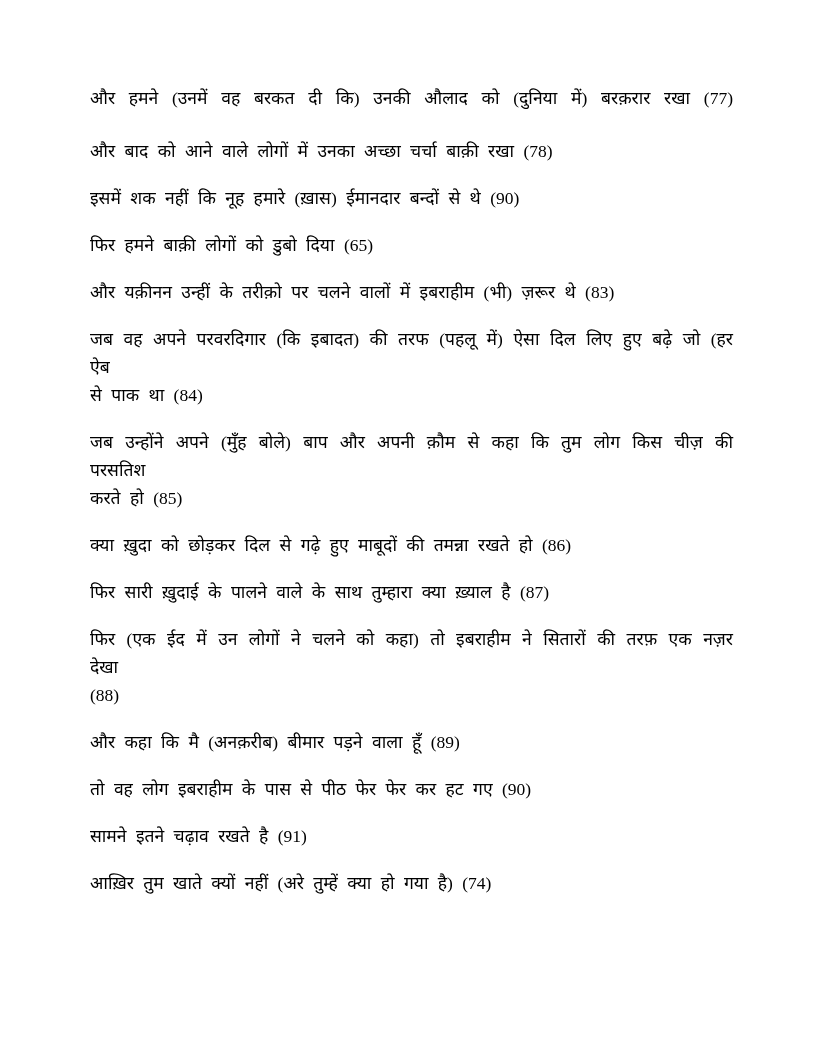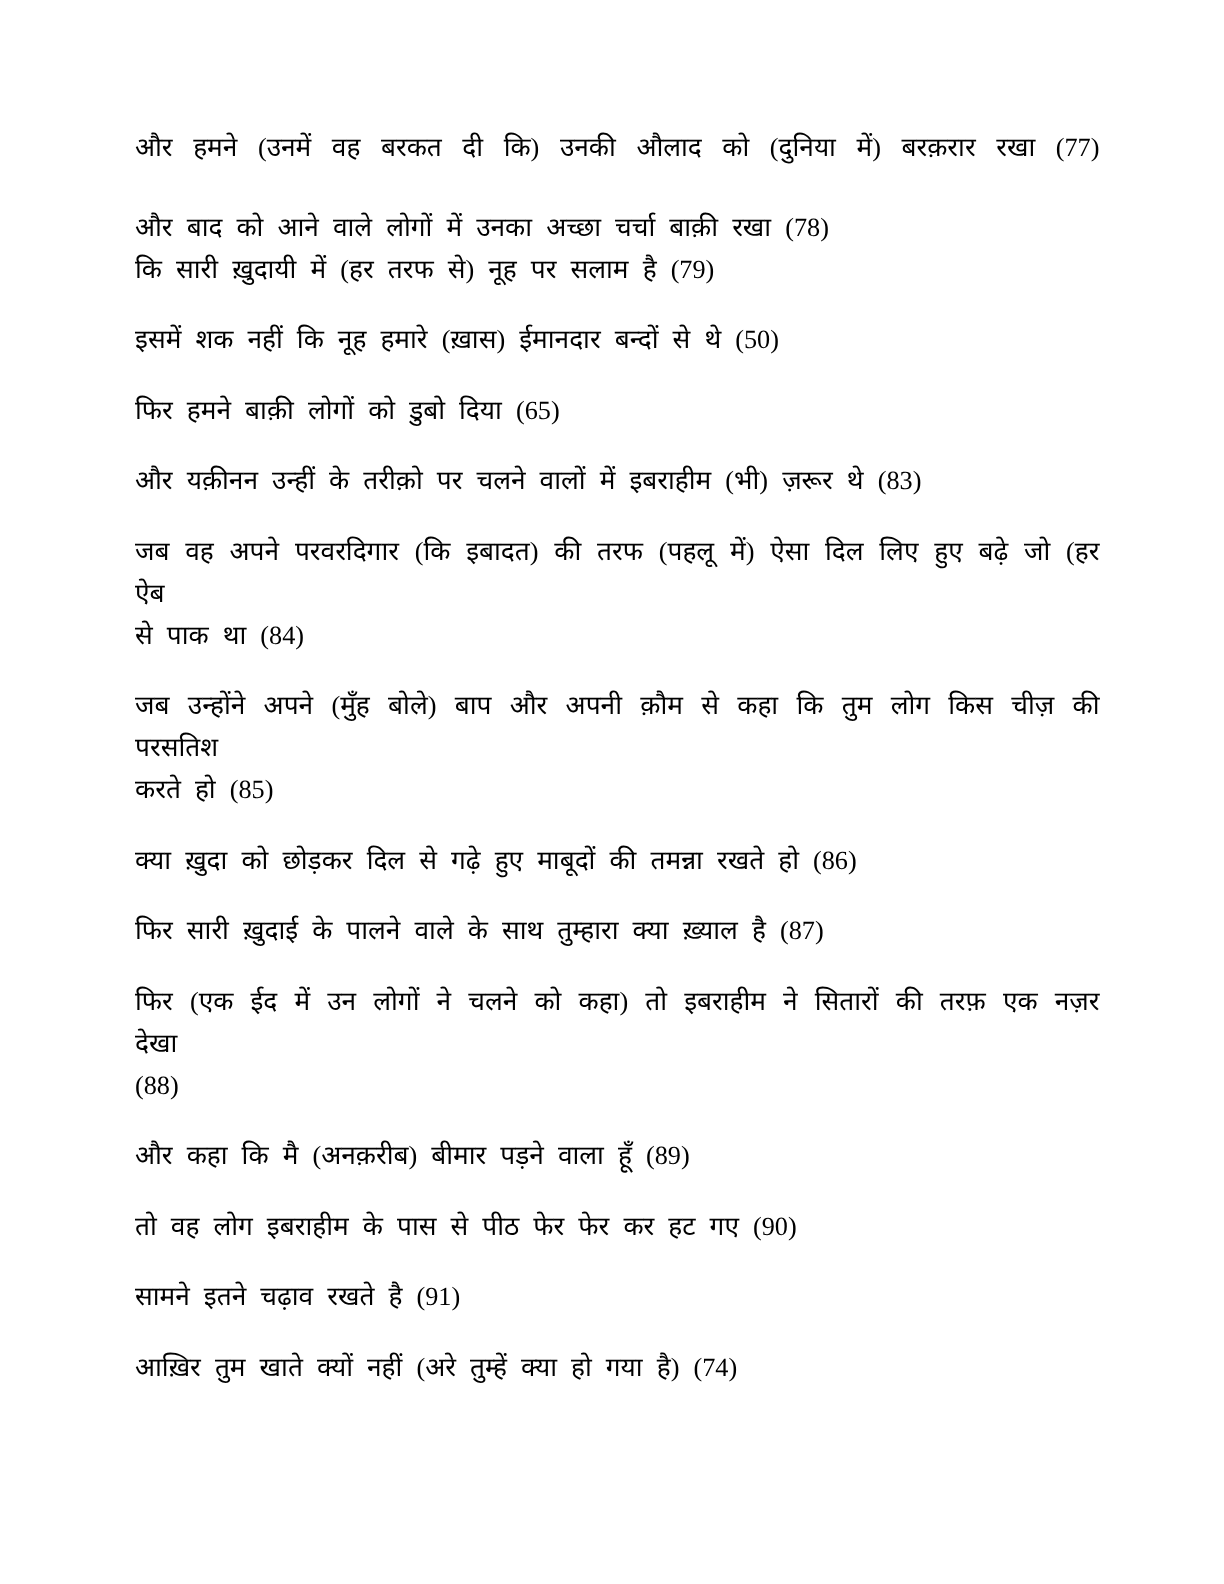--- a/index.html
+++ b/index.html
@@ -54,26 +54,25 @@
 
 <div class="page">
   <div class="page-content">
 
     <div class="verse gap-lg">
       <p class="line full">और हमने (उनमें वह बरकत दी कि) उनकी औलाद को (दुनिया में) बरक़रार रखा (77)</p>
     </div>
 
     <div class="verse">
       <p class="line">और बाद को आने वाले लोगों में उनका अच्छा चर्चा बाक़ी रखा (78)</p>
-      <p class="line">कि सारी ख़ुदायी में (हर तरफ से) नूह पर सलाम है (79)</p>
     </div>
 
 
     <div class="verse">
-      <p class="line">इसमें शक नहीं कि नूह हमारे (ख़ास) ईमानदार बन्दों से थे (50)</p>
+      <p class="line">इसमें शक नहीं कि नूह हमारे (ख़ास) ईमानदार बन्दों से थे (90)</p>
     </div>
 
     <div class="verse">
       <p class="line">फिर हमने बाक़ी लोगों को डुबो दिया (65)</p>
     </div>
 
     <div class="verse">
       <p class="line">और यक़ीनन उन्हीं के तरीक़ो पर चलने वालों में इबराहीम (भी) ज़रूर थे (83)</p>
     </div>
 

